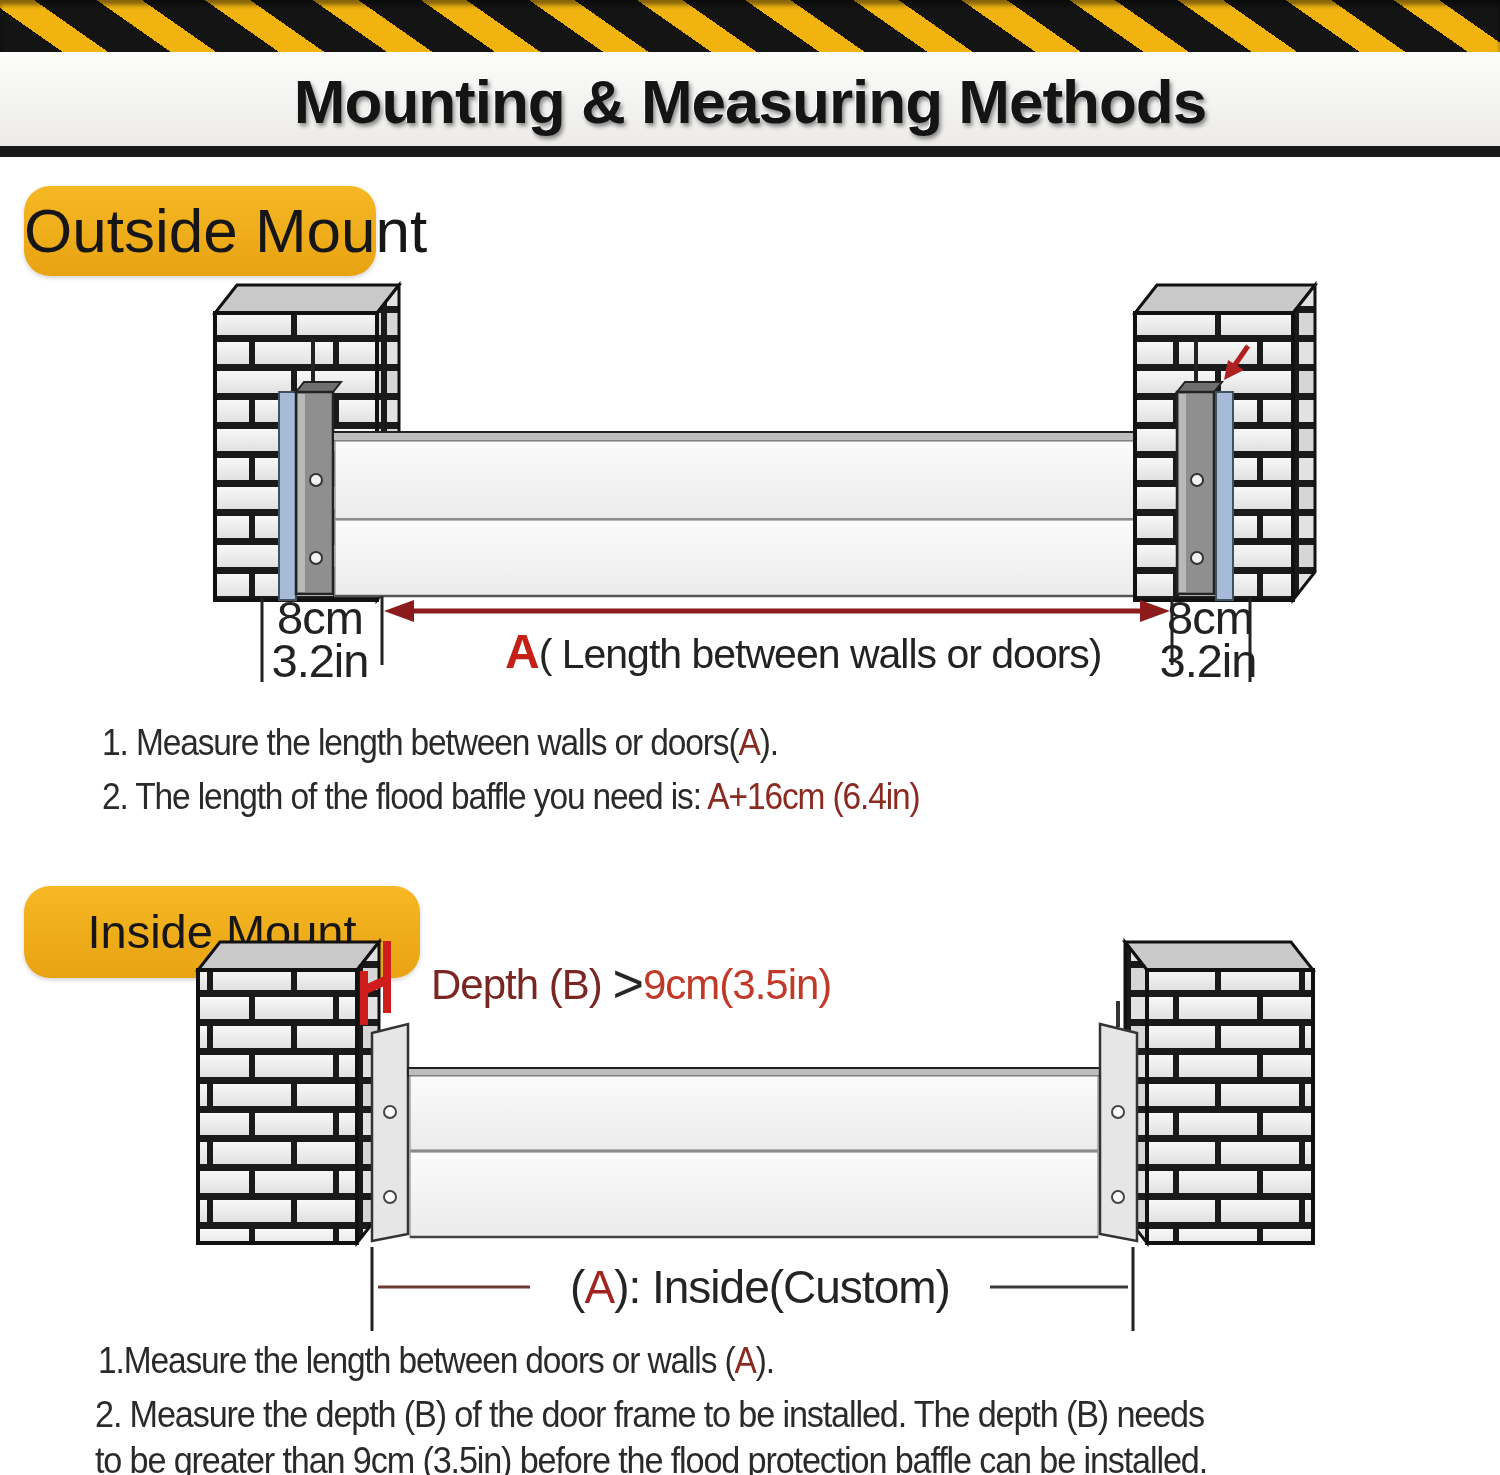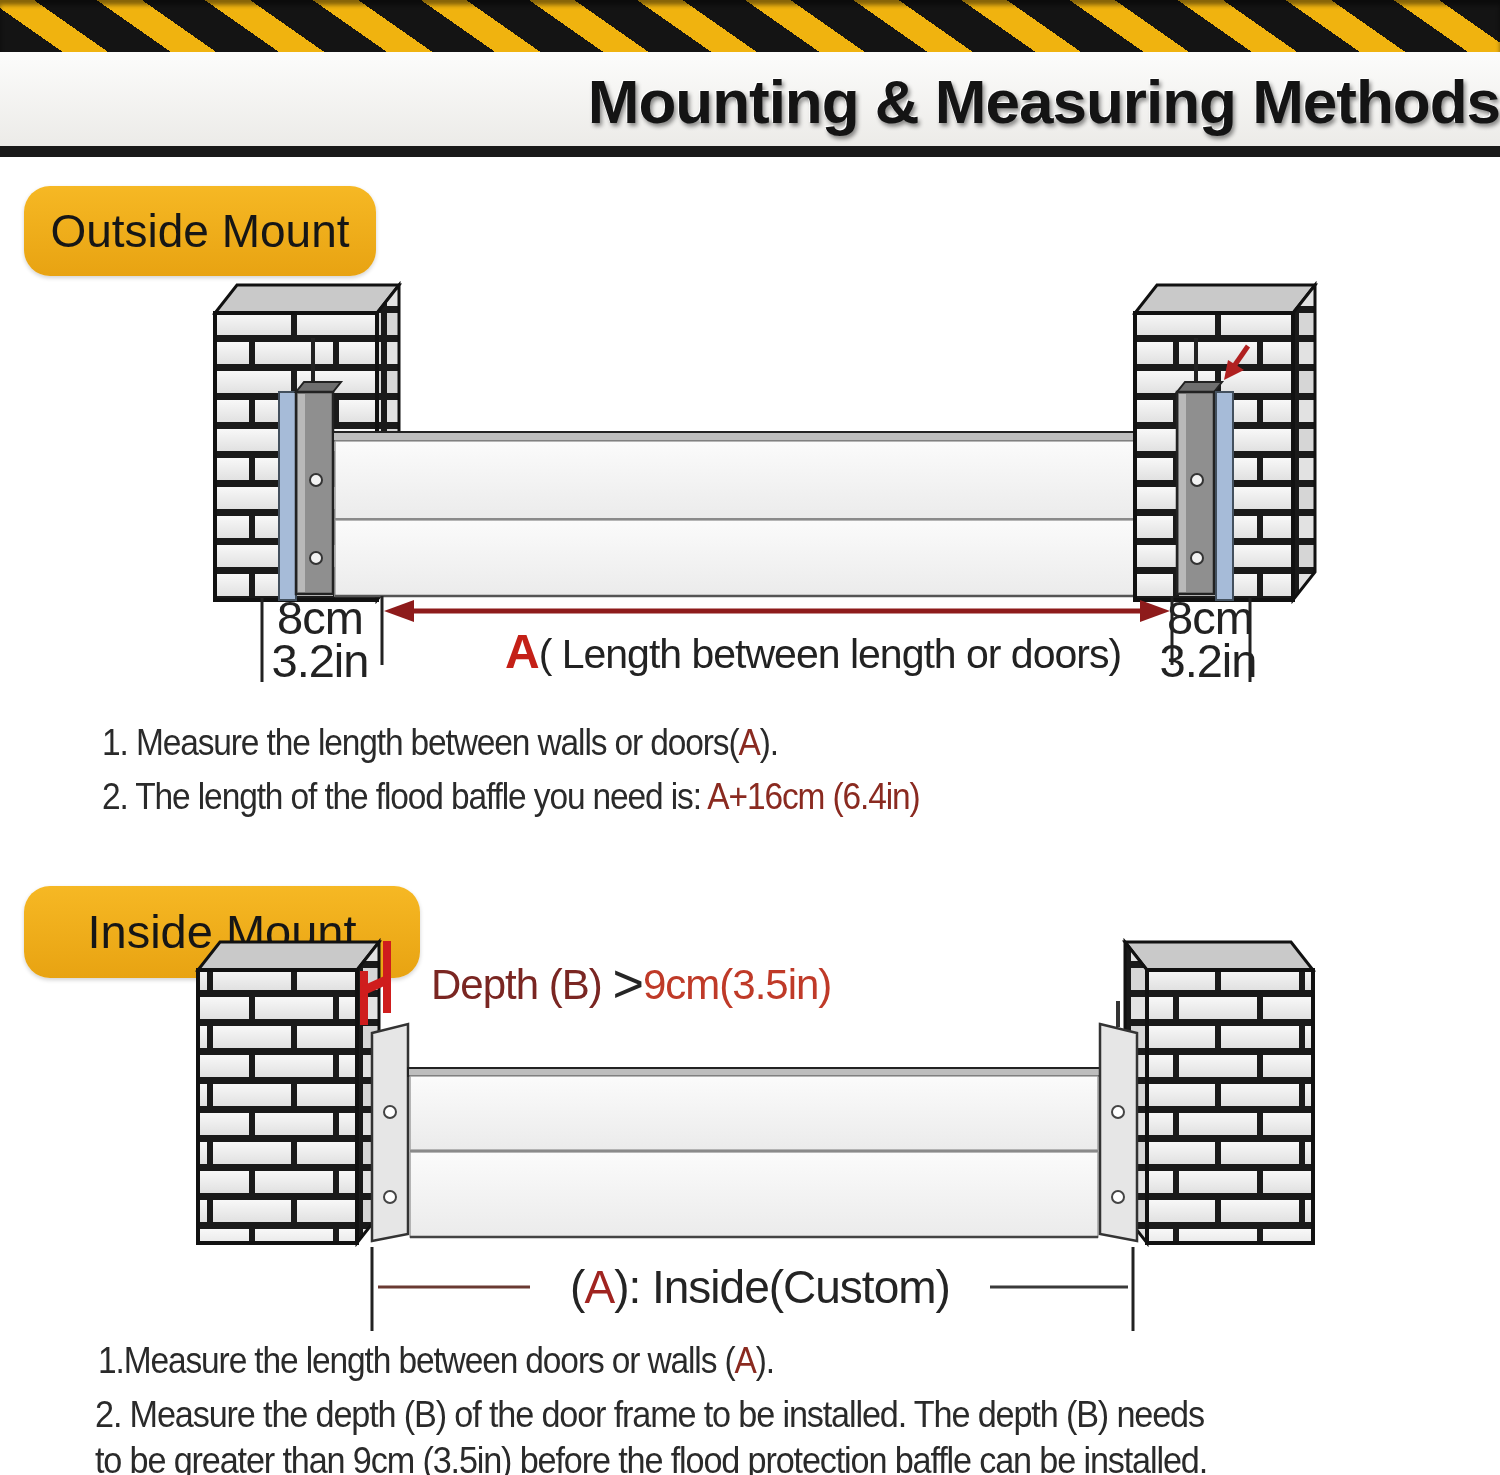--- a/index.html
+++ b/index.html
@@ -15,32 +15,32 @@
   }
   .title-band{
     position:absolute;left:0;top:52px;width:1500px;height:94px;
     background:linear-gradient(180deg,#fcfcfb,#ecebe8);
   }
   .title-rule{
     position:absolute;left:0;top:146px;width:1500px;height:11px;background:#191919;
   }
   .page-title{
     position:absolute;left:0;top:56px;width:1500px;height:90px;line-height:92px;
-    text-align:right;font-size:62px;font-weight:bold;letter-spacing:-1px;color:#141414;
+    text-align:center;font-size:62px;font-weight:bold;letter-spacing:-1px;color:#141414;
     text-shadow:-1px -1px 0 #ffffff, 2px 3px 4px rgba(0,0,0,.45);
     white-space:nowrap;
   }
   
   .badge{
     position:absolute;border-radius:26px;text-align:center;color:#161616;
     background:linear-gradient(180deg,#f6b824,#e8a312);
     box-shadow:0 2px 4px rgba(0,0,0,.18);
     white-space:nowrap;
   }
-  .badge.outside{left:24px;top:186px;width:352px;height:90px;font-size:46px;line-height:90px;}
+  .badge.outside{left:24px;top:186px;width:352px;height:90px;font-size:62px;line-height:90px;}
   .badge.inside{left:24px;top:838px;width:396px;height:92px;font-size:47px;line-height:92px;margin-top:48px;}
   
   .diagram{position:absolute;left:0;}
   
   .ovl{position:absolute;white-space:nowrap;}
   .dim-txt{font-size:47px;color:#222;text-align:center;letter-spacing:-1px;}
   .span-label{font-size:41px;color:#222;letter-spacing:-1px;}
   .span-label .red-a{font-size:48px;font-weight:bold;color:#c42017;}
   .step{font-size:36px;color:#2a2a2a;letter-spacing:-1.2px;transform:scaleX(.93);transform-origin:0 50%;}
   .step .red{color:#8a2a20;}
@@ -144,21 +144,21 @@
       <line x1="402" y1="331" x2="1152" y2="331" stroke="#8e1b1b" stroke-width="5"></line>
       <polygon points="384,331 414,320 414,342" fill="#8e1b1b"></polygon>
       <polygon points="1170,331 1140,320 1140,342" fill="#8e1b1b"></polygon>
     </g>
   </g>
 </svg>
 
 <div class="ovl dim-txt" style="left:256px;top:590px;width:128px;">8cm</div>
 <div class="ovl dim-txt" style="left:256px;top:633px;width:128px;">3.2in</div>
 <div class="ovl span-label" style="left:505px;top:624px;">
-  <span class="red-a">A</span><span>( Length between length or doors)</span>
+  <span class="red-a">A</span><span>( Length between walls or doors)</span>
 </div>
 <div class="ovl dim-txt" style="left:1158px;top:590px;width:104px;">8cm</div>
 <div class="ovl dim-txt" style="left:1152px;top:633px;width:112px;">3.2in</div>
 
 <div class="ovl step" style="left:102px;top:722px;">
   <span>1. Measure the length between walls or doors(</span><span class="red">A</span><span>).</span>
 </div>
 <div class="ovl step" style="left:102px;top:776px;">
   <span>2. The length of the flood baffle you need is: </span><span class="red">A+16cm (6.4in)</span>
 </div>

